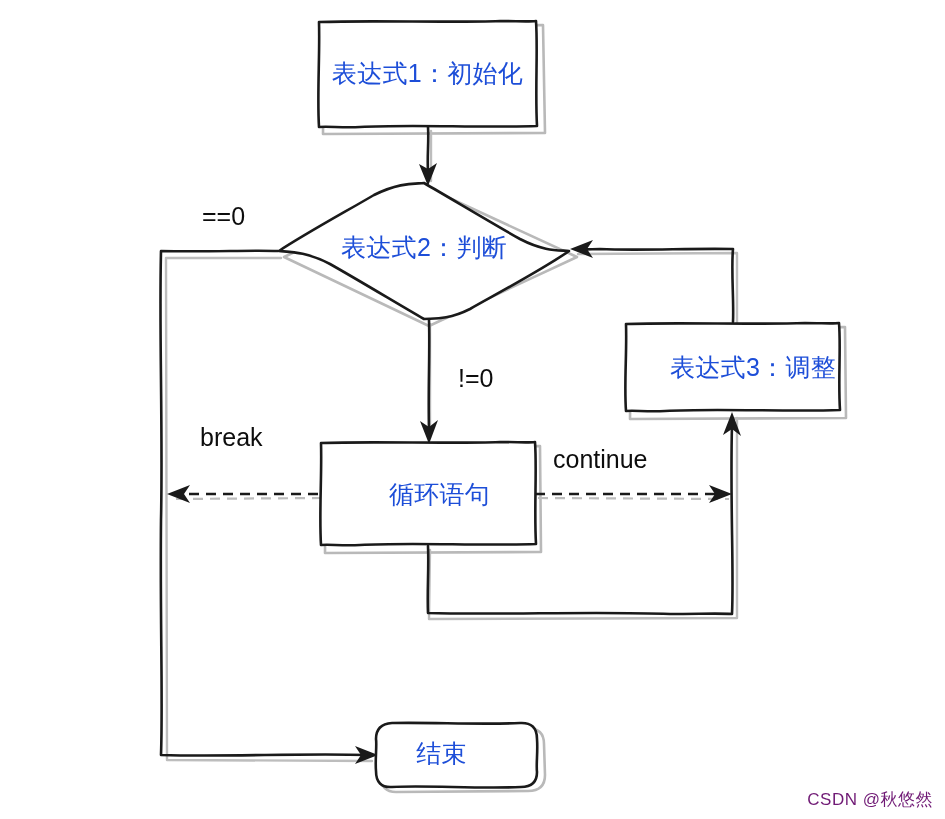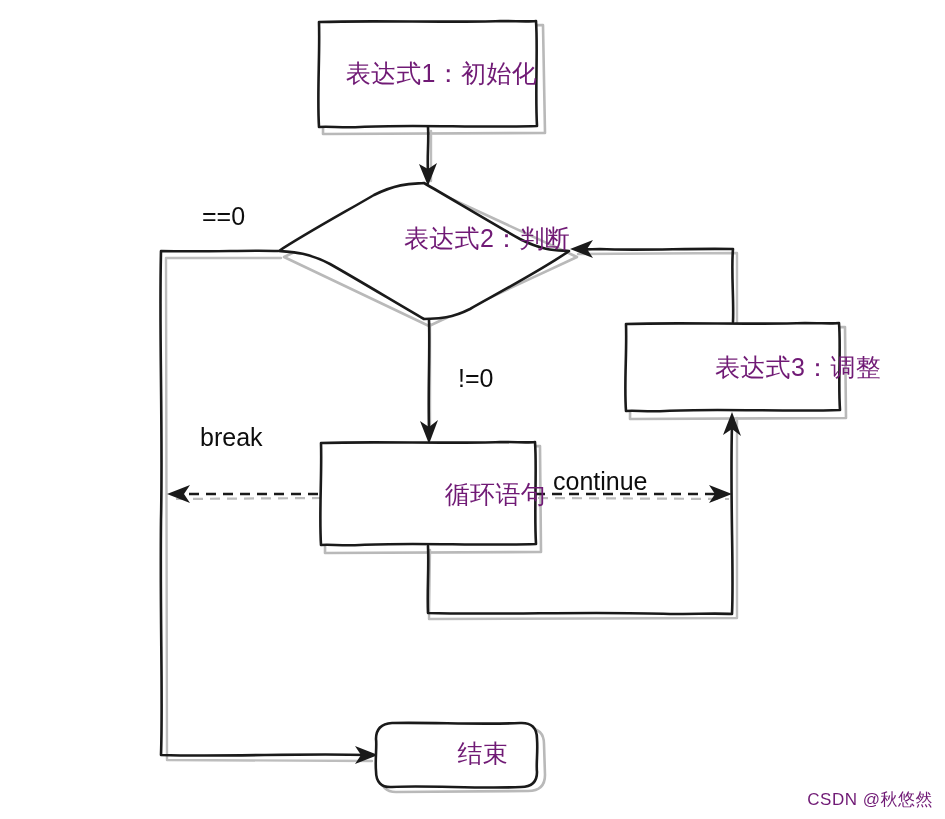--- a/index.html
+++ b/index.html
@@ -65,25 +65,25 @@
     stroke-width: 2.2;
     stroke-dasharray: 10 7;
     stroke-linecap: butt;
   }
   .arrow-head {
     fill: #1a1a1a;
     stroke: none;
   }
   .node-text {
     position: absolute;
-    color: #701a75;
+    color: #1d4ed8;
     font-size: 25px;
     line-height: 1.1;
     white-space: nowrap;
-    text-align: right;
+    text-align: center;
     letter-spacing: 0.3px;
   }
   .edge-label {
     position: absolute;
     color: #0d0d0d;
     font-size: 25px;
     line-height: 1.1;
     white-space: nowrap;
   }
   .watermark {
@@ -185,31 +185,31 @@
                Q 537 787 521 787
                C 480 789 425 785 392 787
                Q 376 788 376 771
                C 375 760 377 745 376 739
                Q 376 724 392 723 Z"></path>
     </g>
   </svg>
 
   <div class="node-text" style="left:318px; top:60px; width:219px;">表达式1：初始化</div>
 
-  <div class="node-text" style="left:278px; top:225px; width:292px;">表达式2：判断</div>
+  <div class="node-text" style="left:278px; top:234px; width:292px;">表达式2：判断</div>
 
   <div class="node-text" style="left:625px; top:354px; width:256px;">表达式3：调整</div>
 
   <div class="node-text" style="left:320px; top:481px; width:213px;margin-left:13px;">循环语句</div>
 
   <div class="node-text" style="left:375px; top:740px; width:133px;">结束</div>
 
   <div class="edge-label" style="left:202px; top:203px;">==0</div>
 
   <div class="edge-label" style="left:458px; top:365px;">!=0</div>
 
   <div class="edge-label" style="left:200px; top:424px;">break</div>
 
-  <div class="edge-label" style="left:553px; top:446px;margin-top:22px;">continue</div>
+  <div class="edge-label" style="left:553px; top:446px;">continue</div>
 
   <div class="watermark">CSDN @秋悠然</div>
 
 </div>
 
 </body></html>

